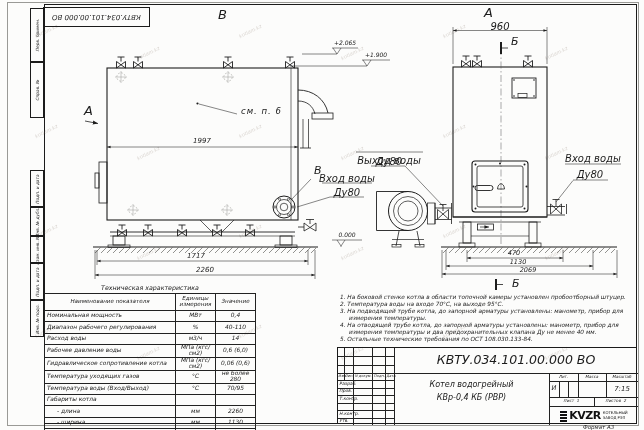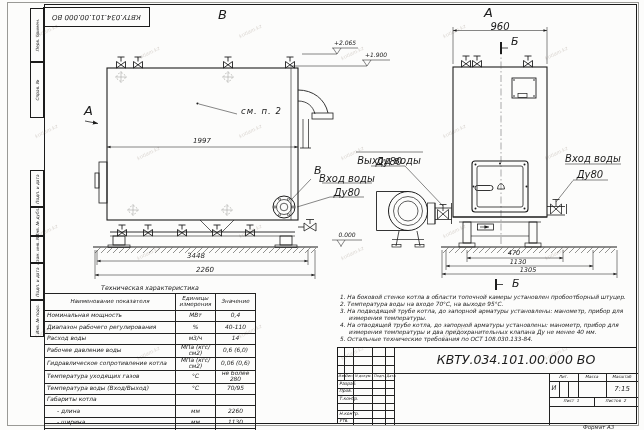--- a/index.html
+++ b/index.html
@@ -307,30 +307,30 @@
       <line x1="573" y1="180" x2="608" y2="180"></line>
       <line x1="573" y1="180.5" x2="556" y2="202"></line>
     </g>
   </svg>
 
   <span class="t" style="left:218px;top:8px;font-size:13px;">В</span>
   <span class="t" style="left:484px;top:6px;font-size:13px;">А</span>
   <span class="t" style="left:511px;top:36px;font-size:11px;">Б</span>
   <span class="t" style="left:84px;top:104px;font-size:13px;">А</span>
   <span class="t" style="left:314px;top:165px;font-size:11px;">В</span>
-  <span class="t" style="left:241px;top:107px;font-size:8.5px;letter-spacing:1px;">см. п. 2</span>
+  <span class="t" style="left:241px;top:107px;font-size:8.5px;letter-spacing:1px;">см. п. 6</span>
   <span class="t" style="left:512px;top:278px;font-size:11px;">Б</span>
 
   <span class="t c" style="left:202px;top:138px;font-size:7px;">1997</span>
-  <span class="t c" style="left:196px;top:253px;font-size:7px;">3448</span>
+  <span class="t c" style="left:196px;top:253px;font-size:7px;">1717</span>
   <span class="t c" style="left:205px;top:267px;font-size:7px;">2260</span>
   <span class="t c" style="left:500px;top:22px;font-size:10px;">960</span>
   <span class="t c" style="left:514px;top:250px;font-size:6.5px;">470</span>
   <span class="t c" style="left:518px;top:258.5px;font-size:6.5px;">1130</span>
-  <span class="t c" style="left:528px;top:266.5px;font-size:6.5px;">1305</span>
+  <span class="t c" style="left:528px;top:266.5px;font-size:6.5px;">2069</span>
 
   <span class="t c" style="left:345px;top:40px;font-size:6px;">+2.065</span>
   <span class="t c" style="left:376px;top:52px;font-size:6px;">+1.900</span>
   <span class="t c" style="left:347px;top:232px;font-size:6px;">0.000</span>
 
   <span class="t c" style="left:389px;top:156px;font-size:10px;">Выход воды</span>
   <span class="t c" style="left:389px;top:157px;font-size:10px;">Ду80</span>
   <span class="t c" style="left:347px;top:174px;font-size:10px;">Вход воды</span>
   <span class="t c" style="left:347px;top:188px;font-size:10px;">Ду80</span>
   <span class="t c" style="left:593px;top:154px;font-size:10px;">Вход воды</span>
@@ -473,27 +473,37 @@
     <span class="tx" style="left:7px;top:27px;font-size:3.6px;">Лист</span>
     <span class="tx" style="left:17px;top:27px;font-size:3.6px;">N докум.</span>
     <span class="tx" style="left:36px;top:27px;font-size:3.6px;">Подп.</span>
     <span class="tx" style="left:48.5px;top:27px;font-size:3.6px;">Дата</span>
     <span class="tx" style="left:1.5px;top:33.6px;font-size:4.4px;">Разраб.</span>
     <span class="tx" style="left:1.5px;top:41.1px;font-size:4.4px;">Пров.</span>
     <span class="tx" style="left:1.5px;top:48.6px;font-size:4.4px;">Т.контр.</span>
     <span class="tx" style="left:1.5px;top:56.1px;font-size:4.4px;"></span>
     <span class="tx" style="left:1.5px;top:63.6px;font-size:4.4px;">Н.контр.</span>
     <span class="tx" style="left:1.5px;top:71.1px;font-size:4.4px;">Утв.</span>
+    <div class="tx" style="left:56px;top:33px;width:155px;text-align:center;font-size:8px;">Котел водогрейный</div>
+    <div class="tx" style="left:56px;top:46px;width:155px;text-align:center;font-size:8px;">КВр-0,4  КБ  (РВР)</div>
     <div class="tx" style="left:211px;top:26.5px;width:29px;text-align:center;font-size:4px;">Лит.</div>
     <div class="tx" style="left:240px;top:26.5px;width:28px;text-align:center;font-size:4px;">Масса</div>
     <div class="tx" style="left:268px;top:26.5px;width:32px;text-align:center;font-size:4px;">Масштаб</div>
     <div class="tx" style="left:211px;top:37px;width:10px;text-align:center;font-size:6.5px;">И</div>
     <div class="tx" style="left:268px;top:37.5px;width:32px;text-align:center;font-size:7px;">7:15</div>
     <div class="tx" style="left:211px;top:51px;width:45px;text-align:center;font-size:4.2px;">
       <span>Лист</span>&nbsp;&nbsp;<span>1</span>
     </div>
     <div class="tx" style="left:256px;top:51px;width:44px;text-align:center;font-size:4.2px;">
       <span>Листов</span>&nbsp;&nbsp;<span>2</span>
     </div>
+    <div class="logo">
+      <div class="em"></div>
+      <span class="kv">KVZR</span>
+      <div class="sub">
+        <span>КОТЕЛЬНЫЙ</span>
+        <span>ЗАВОД РЭП</span>
+      </div>
+    </div>
   </div>
   <span class="fmt">Формат  А3</span>
 
 </div>
 
 </body></html>

